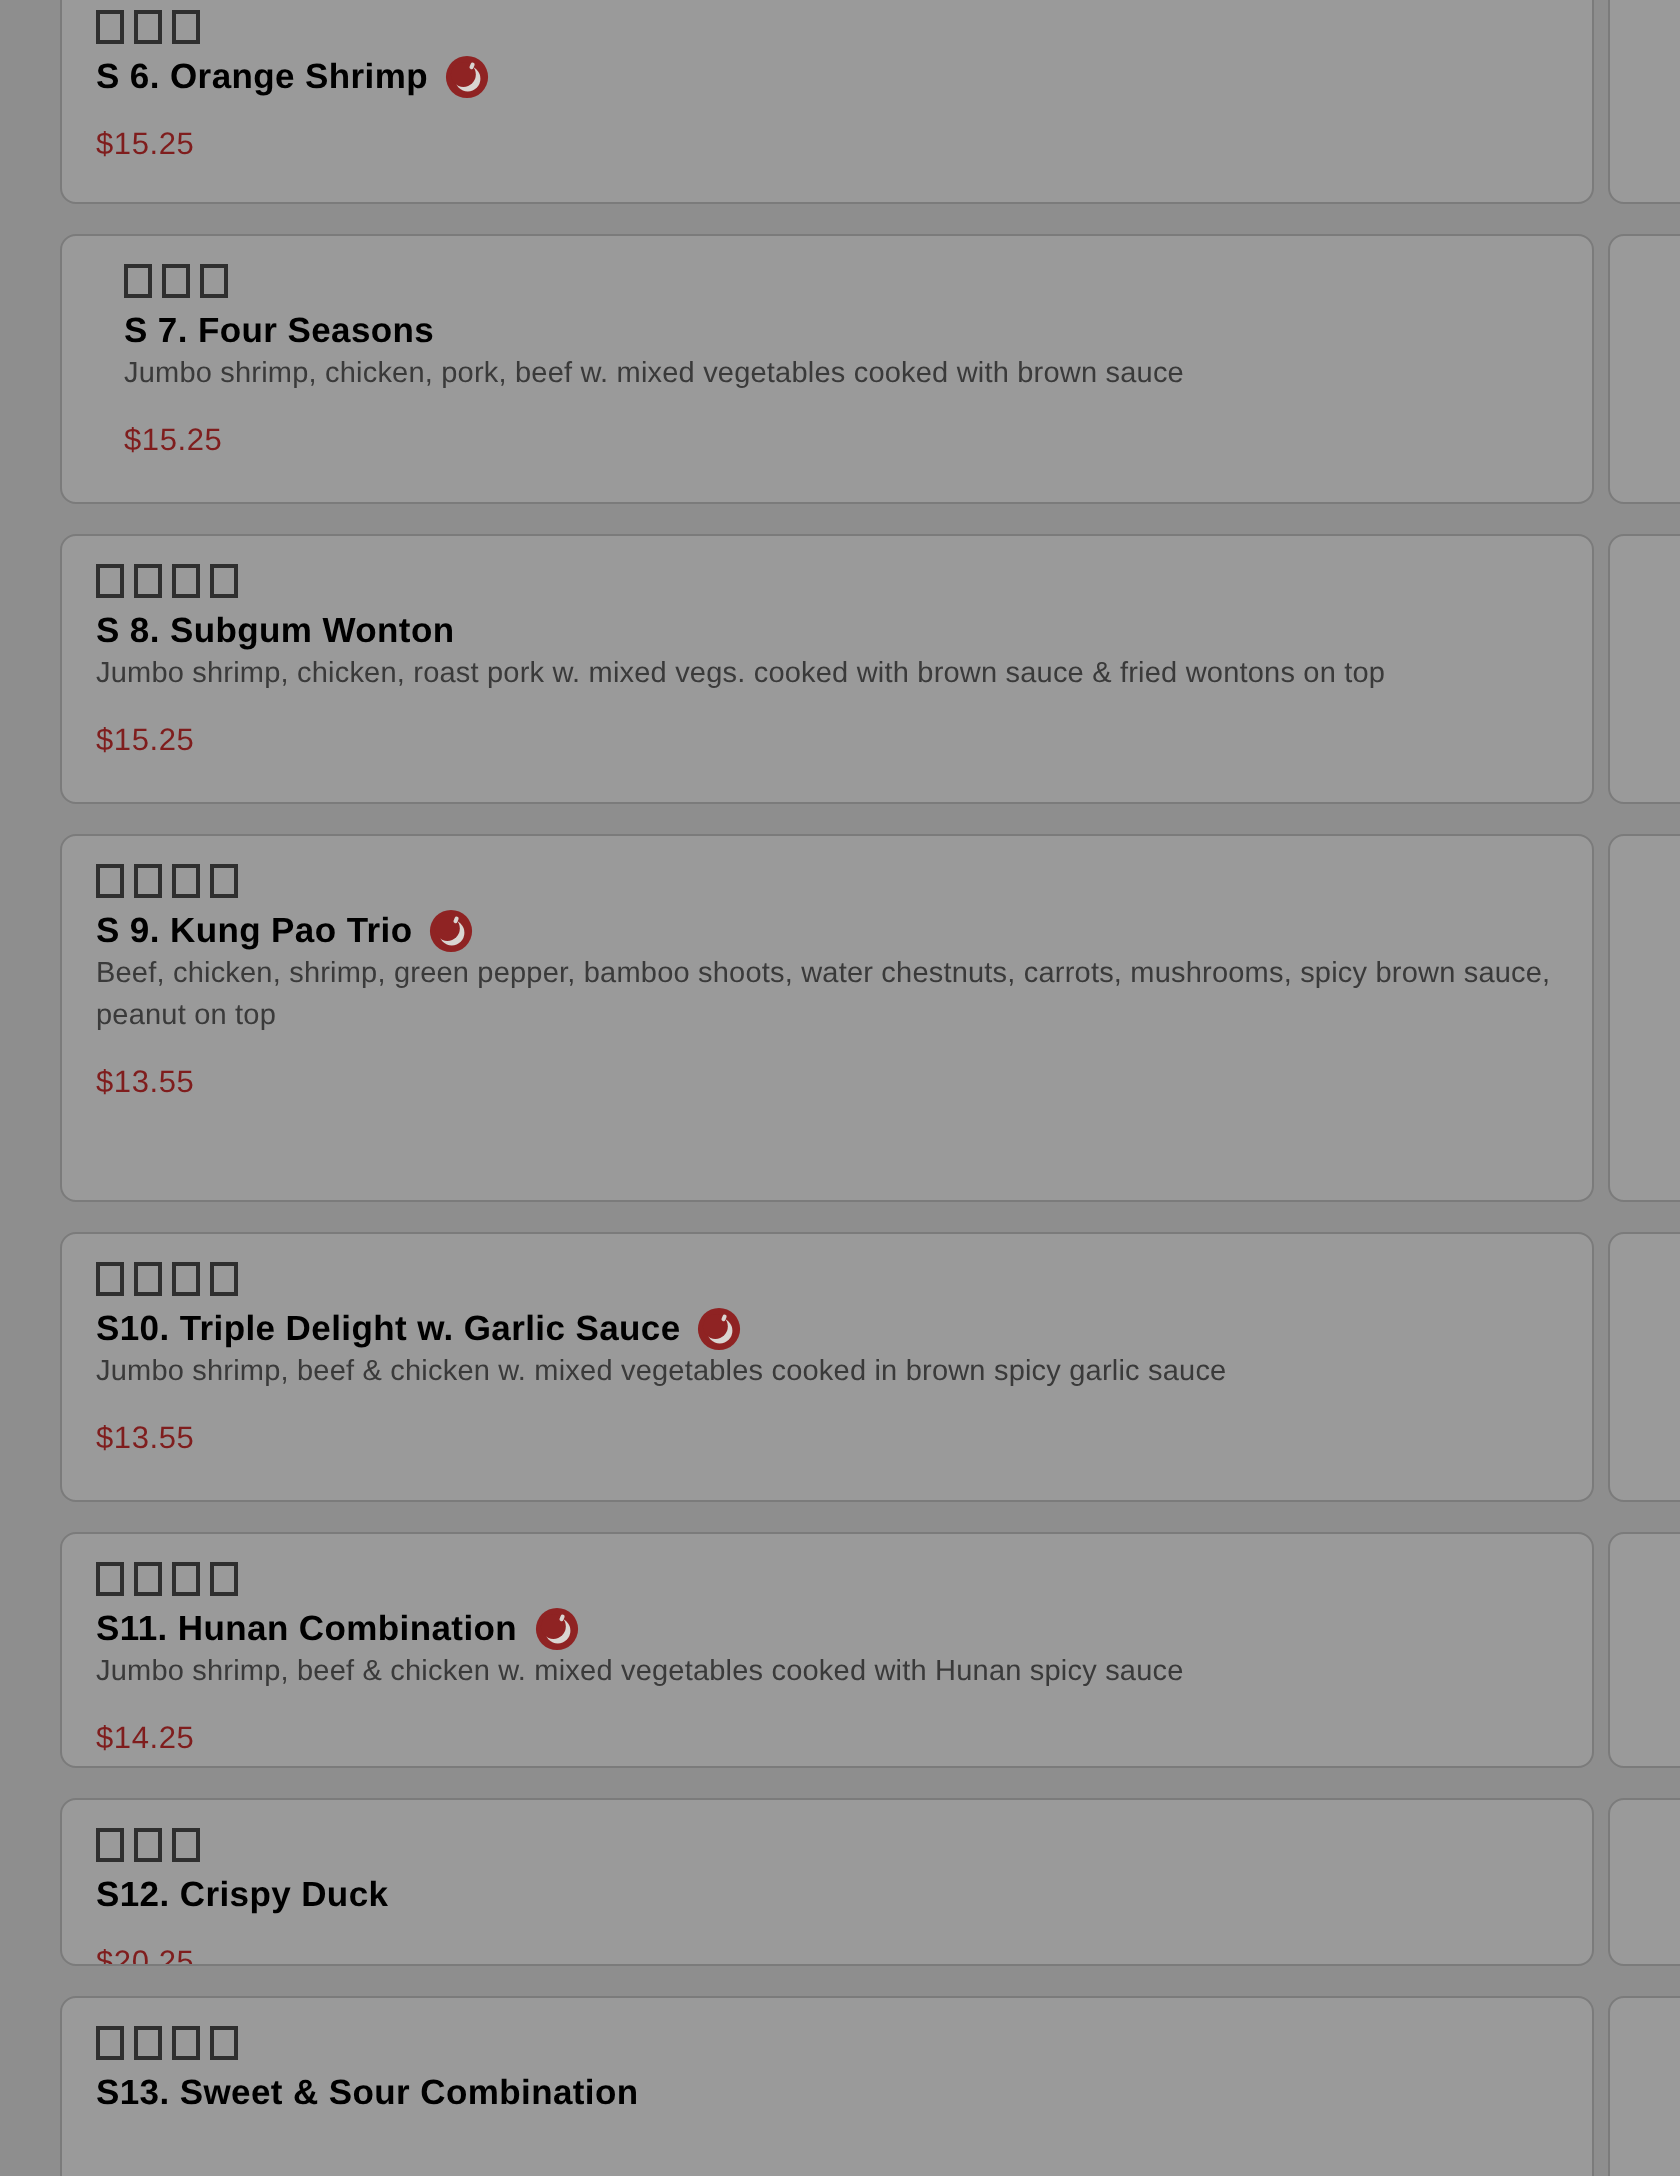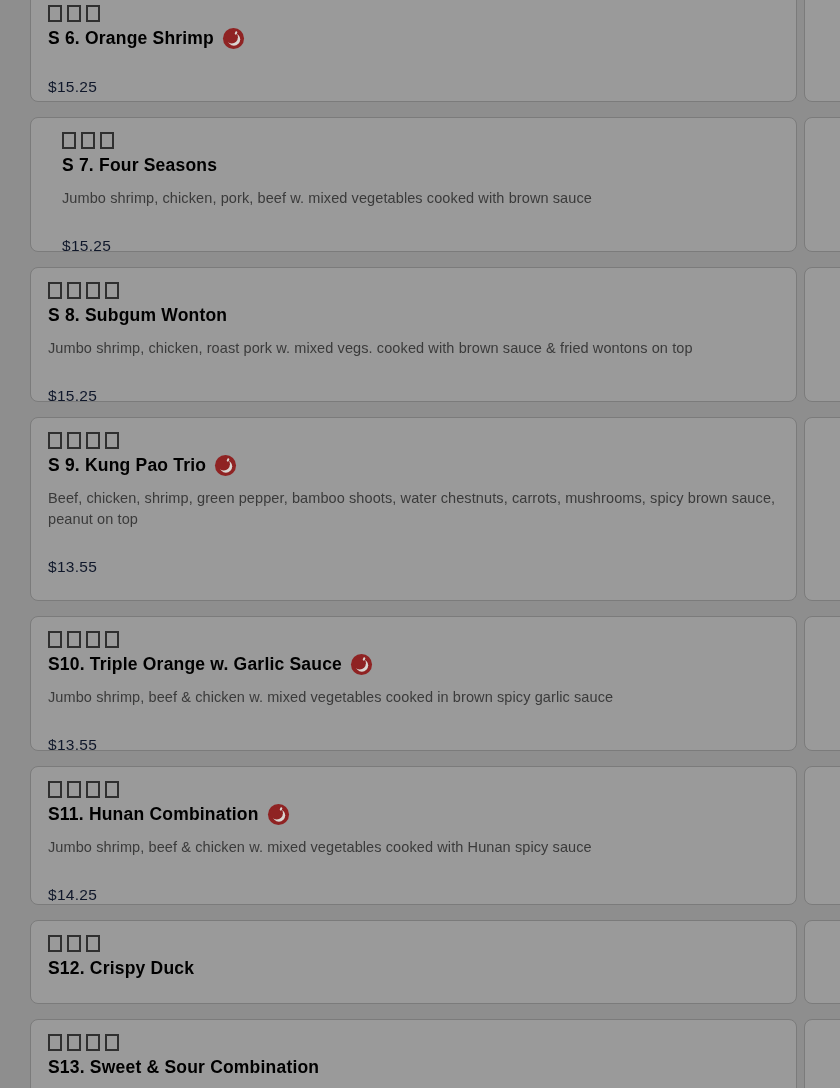--- a/index.html
+++ b/index.html
@@ -59,31 +59,30 @@
     line-height: 24px;
   }
   .spicy-badge {
     margin-left: 8px;
     width: 23px;
     height: 23px;
     flex: 0 0 auto;
     display: inline-flex;
   }
   .item-desc {
-    margin-top: 11px;
     font-size: 14.5px;
     line-height: 21px;
     color: #3a3a3a;
     letter-spacing: 0.1px;
   }
   .item-price {
-    margin-top: 27px;
+    margin-top: 13px;
     font-size: 15.5px;
     line-height: 19px;
-    color: #0f172a;
+    color: #7f1d1d;
     letter-spacing: 0.3px;
   }
 </style>
 <style>.ic-bg{fill:#8f2323;} .ic-fg{fill:#d9d5d1;}</style></head>
 <body>
 
 <div class="menu-grid" id="menu-grid">
   <div class="card" style="height: 112px;">
     <div class="cjk-row">
         <span class="cjk-box"></span>
@@ -165,37 +164,37 @@
   <div class="card"></div>
 
   <div class="card" style="height: 135px;">
     <div class="cjk-row">
         <span class="cjk-box"></span>
         <span class="cjk-box"></span>
         <span class="cjk-box"></span>
         <span class="cjk-box"></span>
       </div>
     <div class="title-row">
-      <span class="item-title">S10. Triple Orange w. Garlic Sauce</span>
+      <span class="item-title">S10. Triple Delight w. Garlic Sauce</span>
       <span class="spicy-badge">
         <svg viewBox="0 0 24 24" width="23" height="23" aria-hidden="true">
           <circle cx="12" cy="12" r="11" class="ic-bg"></circle>
           <circle cx="12.4" cy="12.9" r="6.6" class="ic-fg"></circle>
           <circle cx="10.1" cy="10.7" r="6.5" class="ic-bg"></circle>
           <rect x="13.6" y="4.4" width="2.1" height="3.6" rx="1" transform="rotate(22 14.6 6.2)" class="ic-fg"></rect>
         </svg>
       </span>
     </div>
     <div class="item-desc">Jumbo shrimp, beef &amp; chicken w. mixed vegetables cooked in brown spicy garlic sauce</div>
     <div class="item-price">$13.55</div>
   </div>
 
   <div class="card"></div>
 
-  <div class="card" style="height: 139px;">
+  <div class="card" style="height: 118px;">
     <div class="cjk-row">
         <span class="cjk-box"></span>
         <span class="cjk-box"></span>
         <span class="cjk-box"></span>
         <span class="cjk-box"></span>
       </div>
     <div class="title-row">
       <span class="item-title">S11. Hunan Combination</span>
       <span class="spicy-badge">
         <svg viewBox="0 0 24 24" width="23" height="23" aria-hidden="true">

